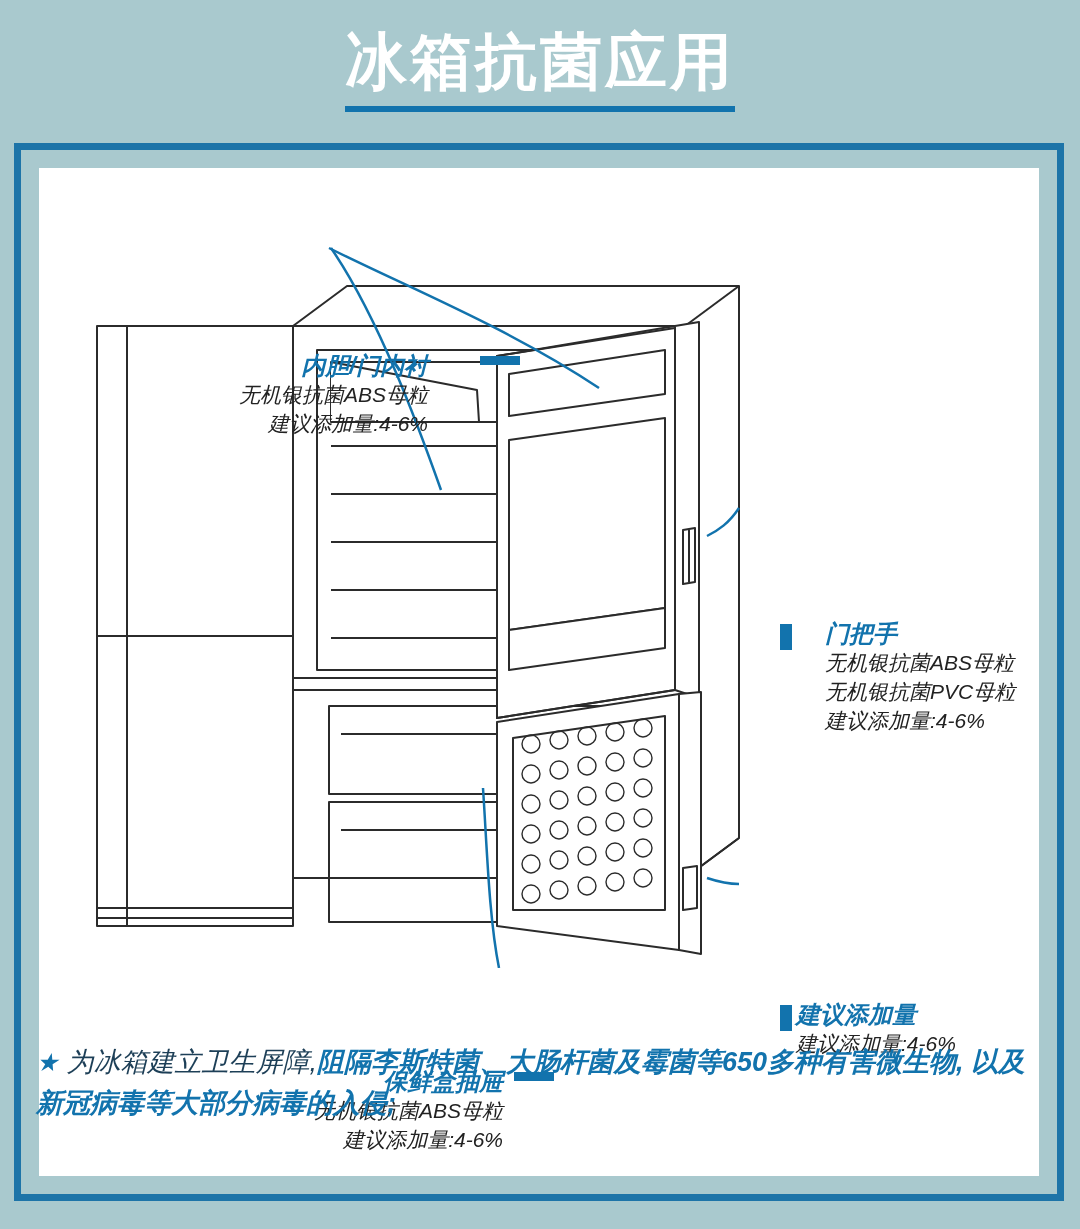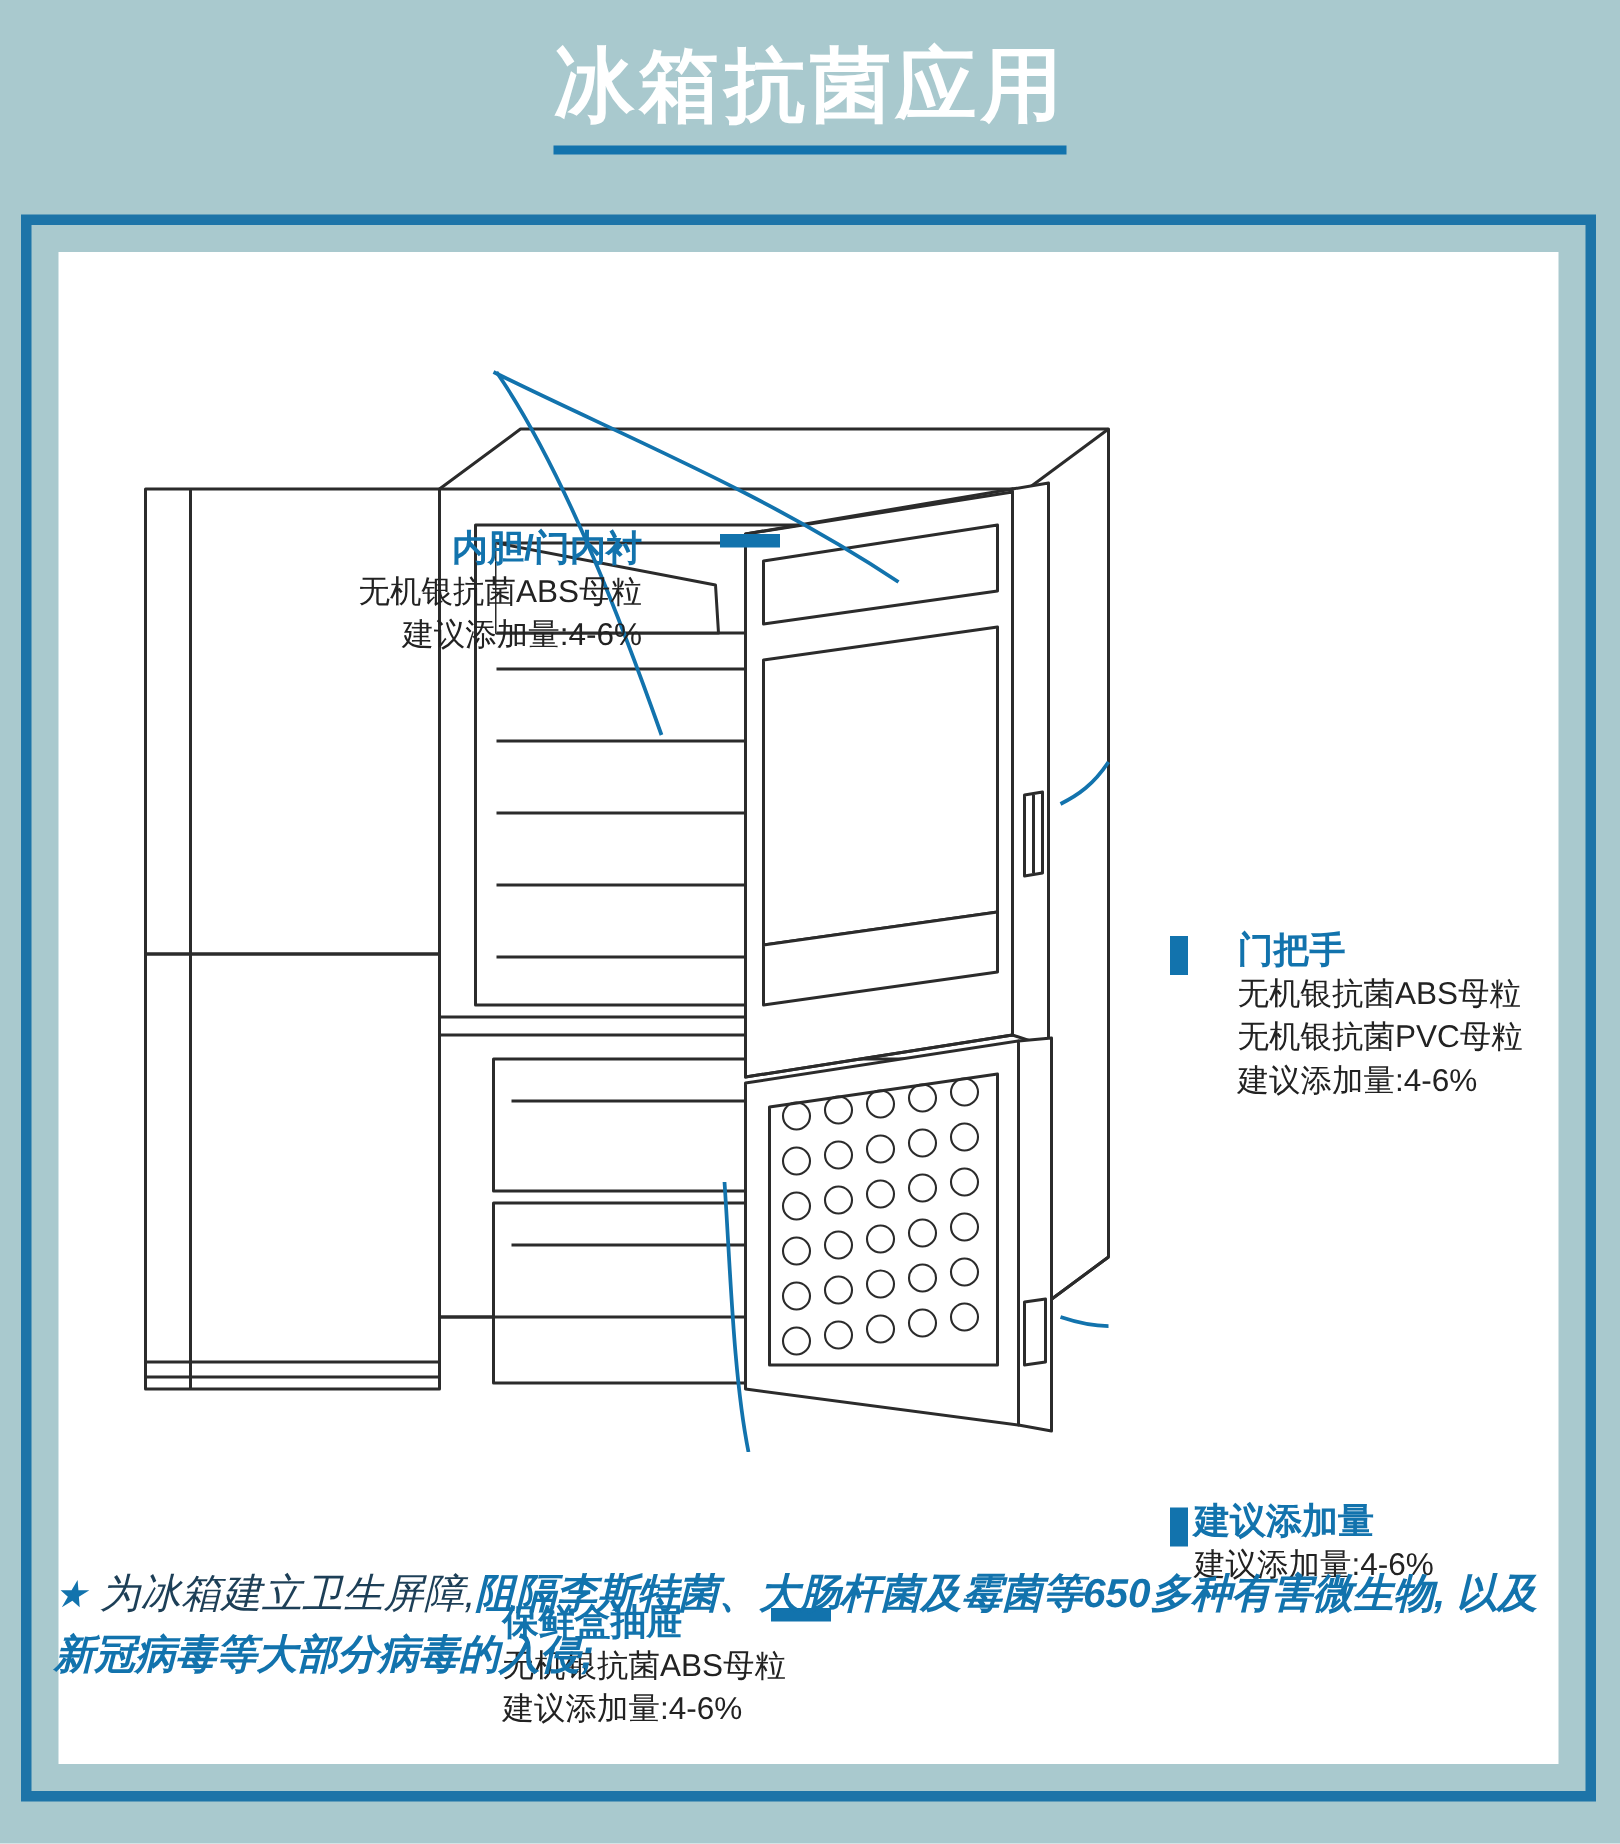--- a/index.html
+++ b/index.html
@@ -24,39 +24,40 @@
   
   .title-wrap {
     position: absolute;
     top: 28px;
     left: 0;
     width: 1080px;
     text-align: center;
   }
   .title {
     display: inline-block;
-    font-size: 54px;
+    font-size: 62px;
     font-weight: bold;
     color: #ffffff;
     letter-spacing: 3px;
     padding-bottom: 10px;
     border-bottom: 6px solid #1273ad;
     line-height: 1.1;
   }
 
   
   .panel {
     position: absolute;
     left: 14px;
     top: 143px;
     width: 1050px;
     height: 1058px;
     border: 7px solid #1d74a8;
     box-sizing: border-box;
     background: #a9c9ce;
+    font-style: italic;
   }
   .panel-inner {
     position: absolute;
     left: 18px;
     top: 18px;
     right: 18px;
     bottom: 18px;
     background: #ffffff;
   }
 
@@ -97,22 +98,21 @@
     text-align: left;
   }
   .co-seal {
     left: 757px;
     top: 831px;
     text-align: left;
   }
   .co-drawer {
     left: 275px;
     top: 898px;
-    text-align: left;
-    margin-left: 21px;
+    text-align: right;
   }
 
   
   .bar {
     position: absolute;
     background: #1273ad;
   }
   .bar-liner   { left: 441px; top: 188px;  width: 40px; height: 9px; }
   .bar-handle  { left: 741px; top: 456px;  width: 12px; height: 26px; }
   .bar-seal    { left: 741px; top: 837px;  width: 12px; height: 26px; }

